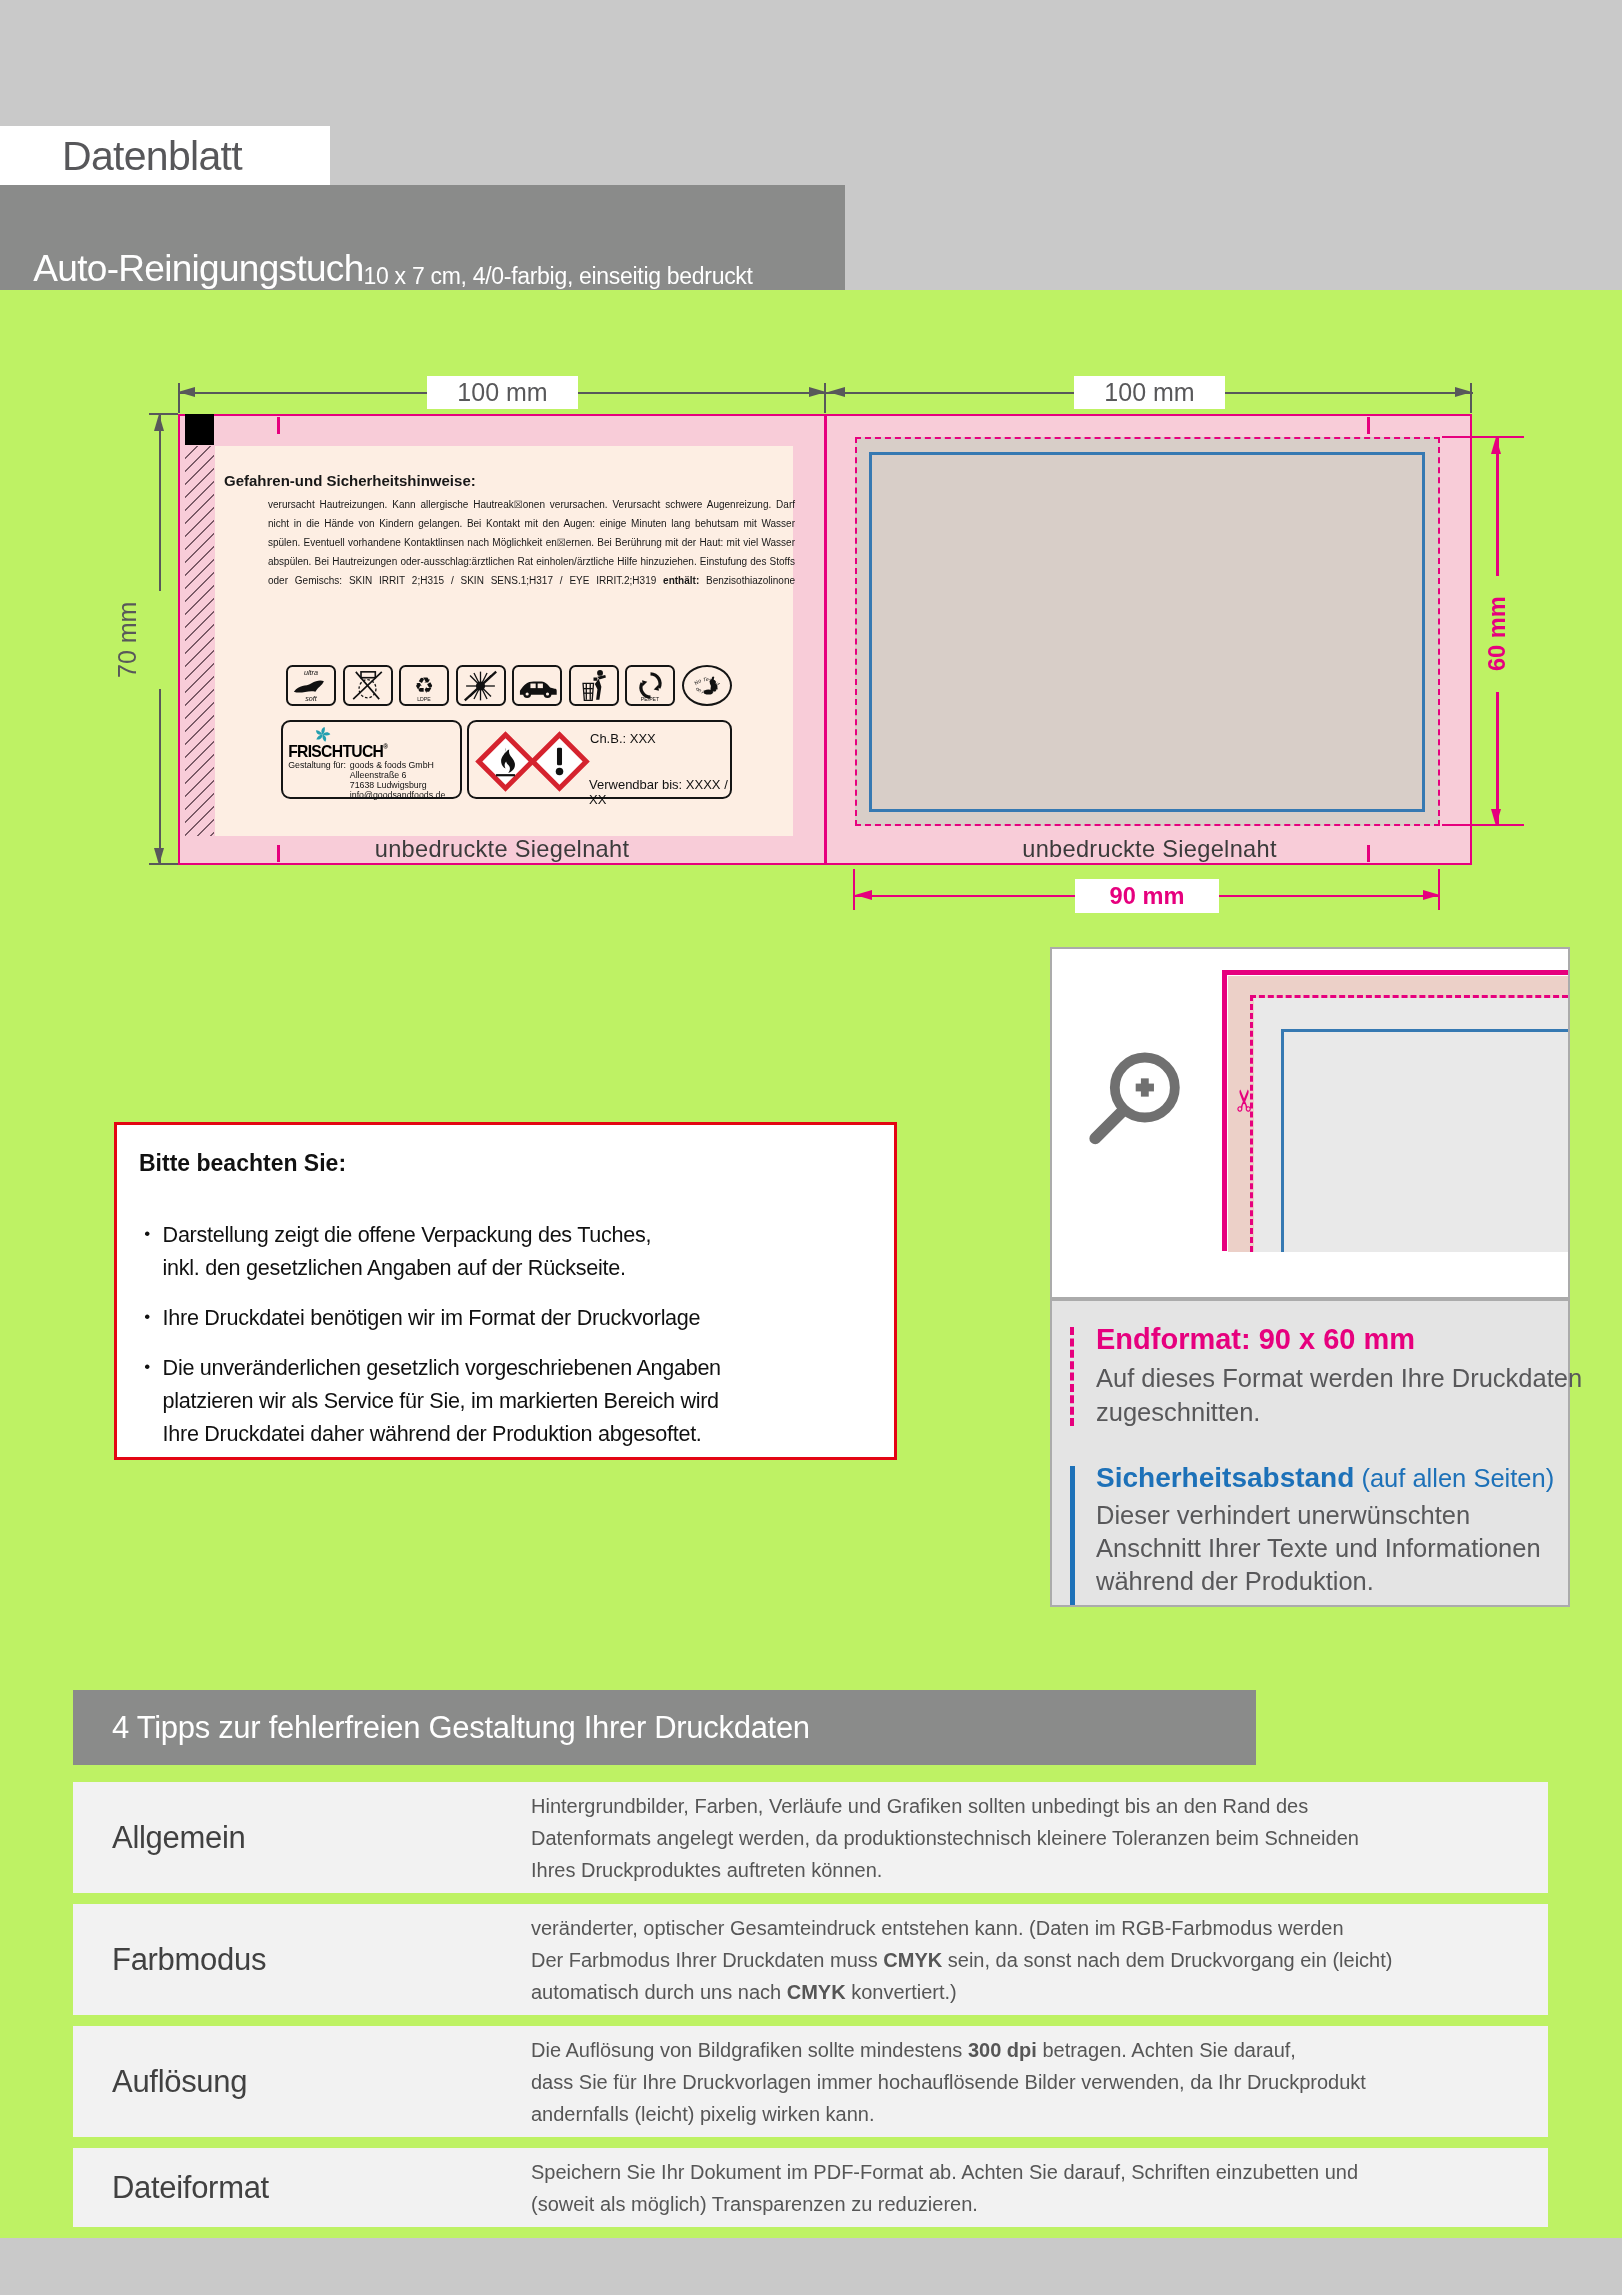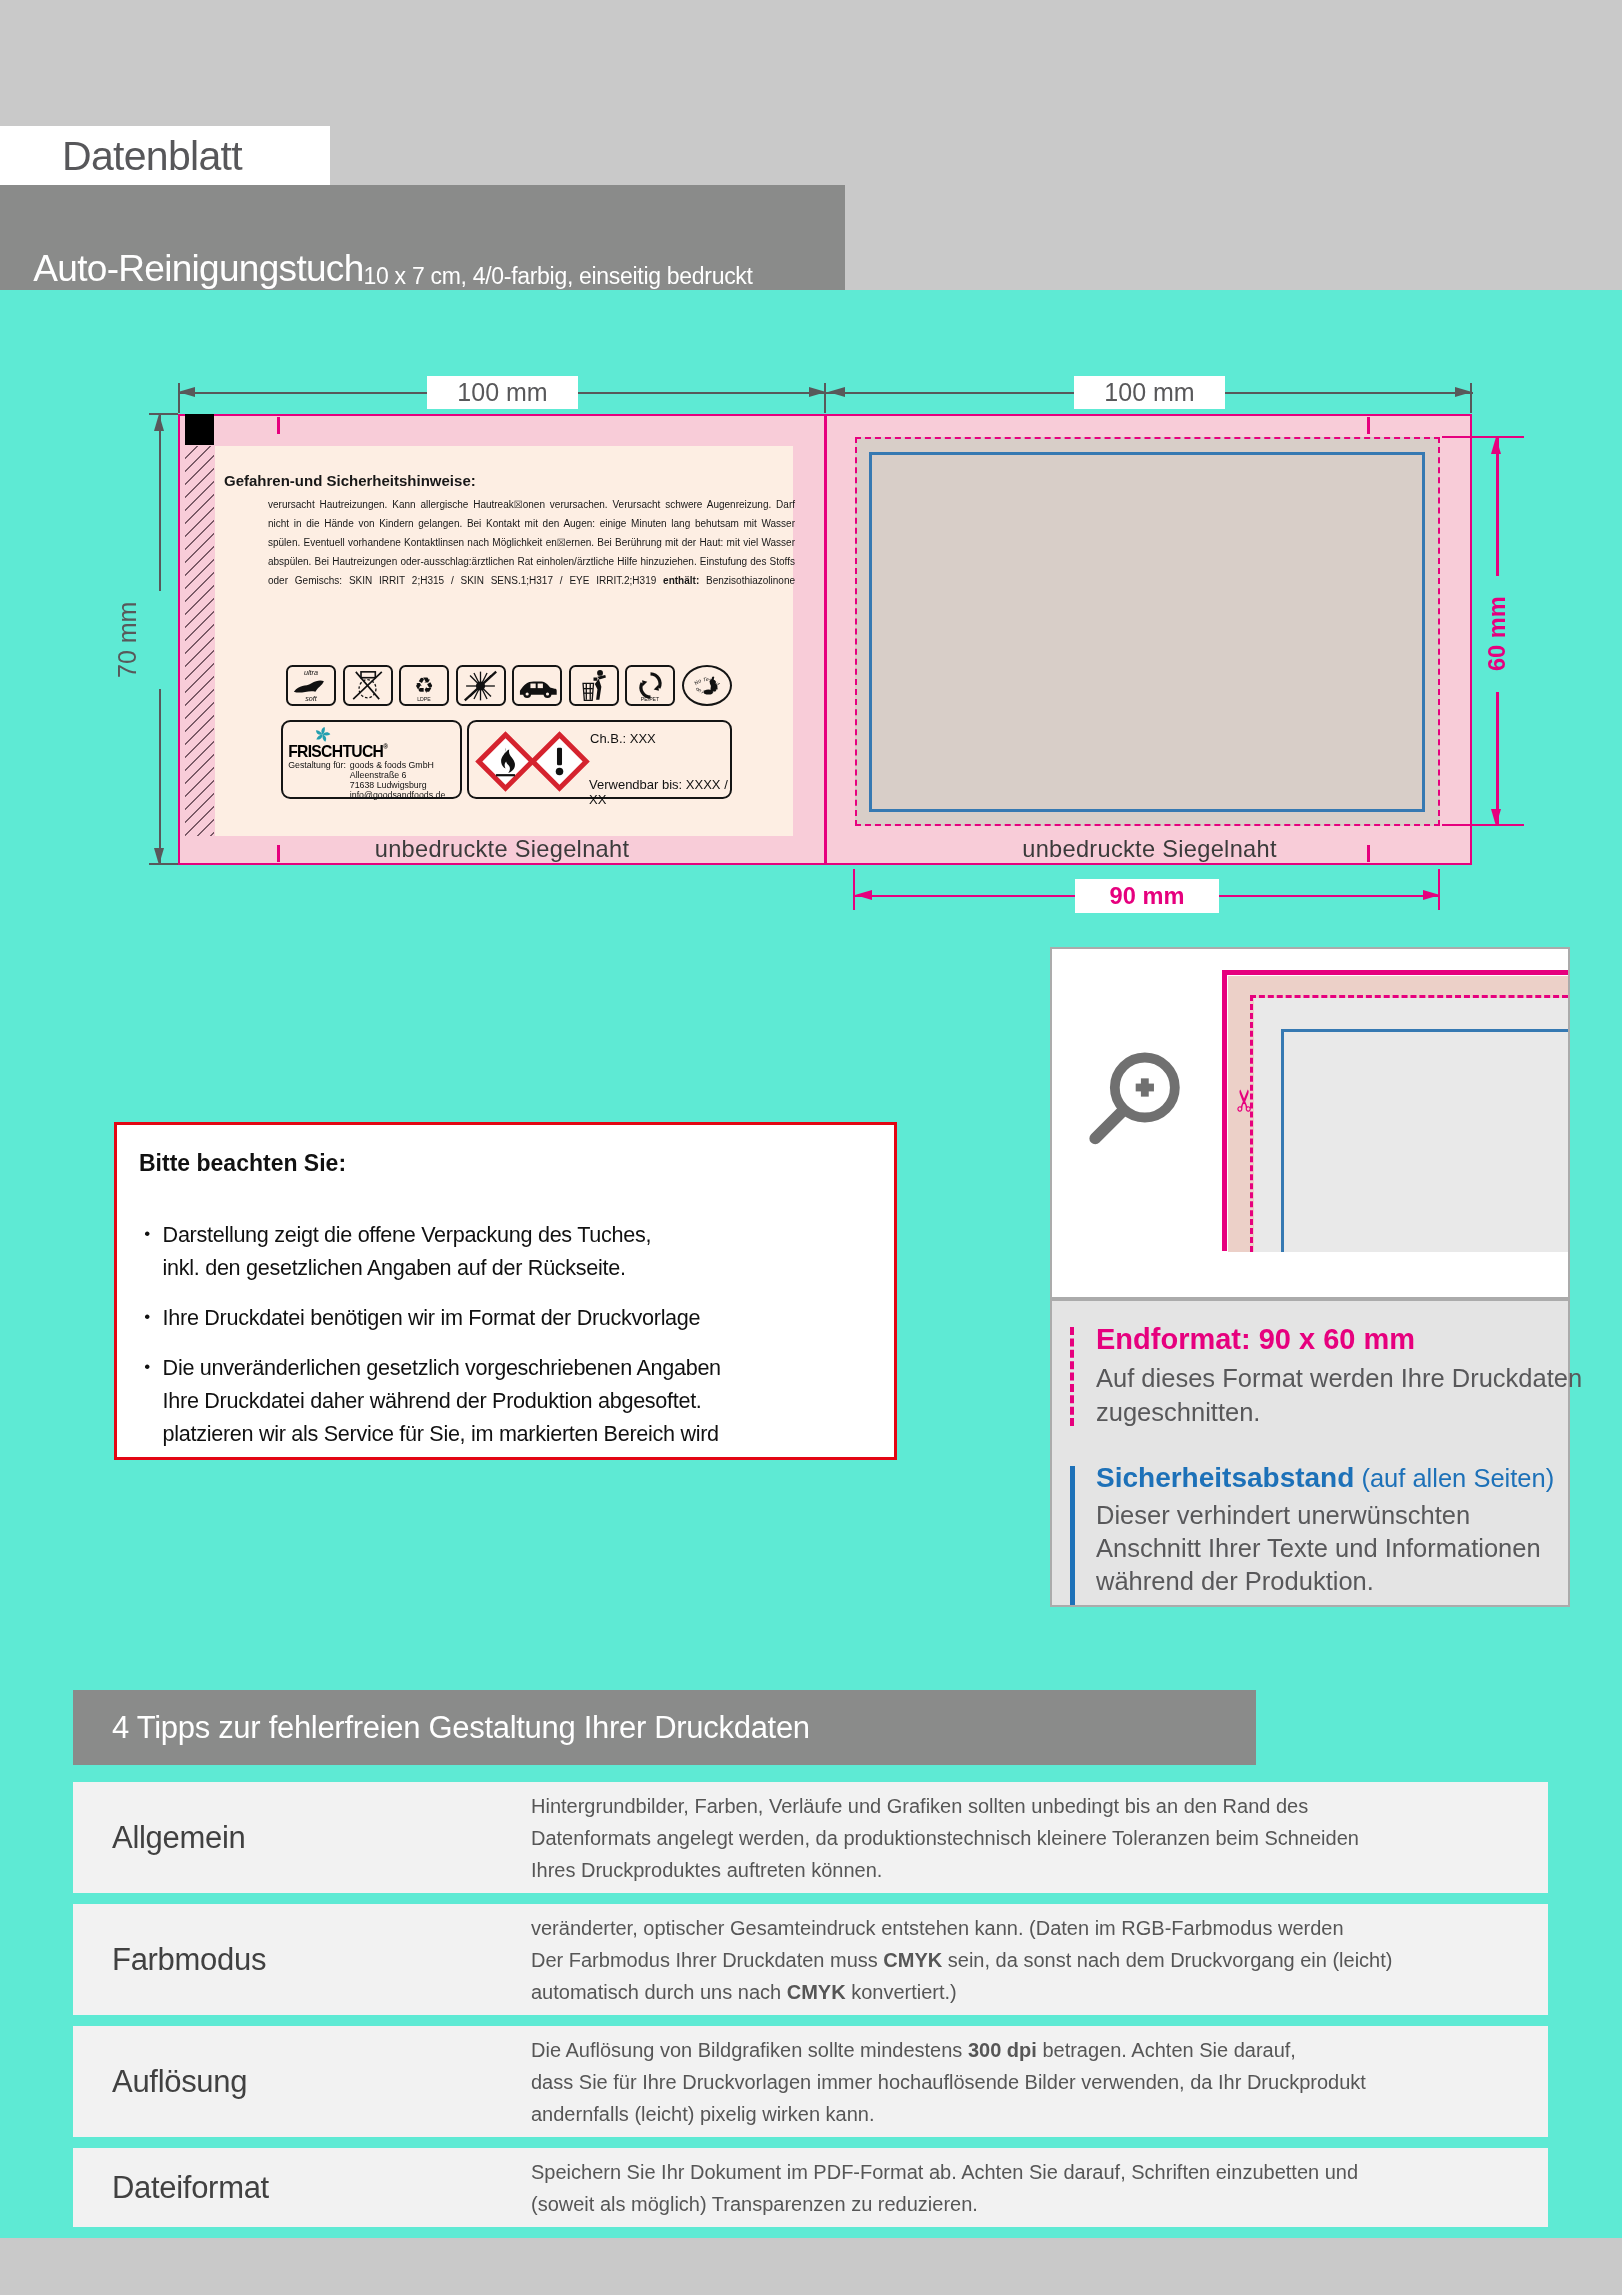--- a/index.html
+++ b/index.html
@@ -1,17 +1,17 @@
 <!DOCTYPE html>
 <html style="font-size:10.5px"><head>
 <meta charset="utf-8">
 <style>
   html,body{margin:0;padding:0;background:#ffffff;}
   body{font-family:"Liberation Sans",sans-serif;}
-  #sheet{position:relative;width:1623px;height:2295px;background:#5eead4;overflow:hidden;}
+  #sheet{position:relative;width:1623px;height:2295px;background:#bef264;overflow:hidden;}
   .abs{position:absolute;}
   .b{font-weight:bold;}
 
   
   #band-top{left:0;top:0;width:1623px;height:290px;background:#c9c9c9;}
   #datenblatt-box{left:0;top:126px;width:330px;height:60px;background:#ffffff;display:flex;align-items:center;}
   #datenblatt-box span{padding-left:62px;font-size:41px;color:#57575a;letter-spacing:-0.7px;}
   #product-bar{left:0;top:185px;width:845px;height:105px;background:#8a8b8a;color:#fff;
     display:flex;flex-direction:row;justify-content:center;align-items:flex-end;padding-right:59px;box-sizing:border-box;}
   #product-title{font-size:37px;letter-spacing:-0.7px;}
@@ -309,22 +309,22 @@
     <div id="note-bullets">
       <div class="note-bullet">
           <div><span>Darstellung zeigt die offene Verpackung des Tuches,</span></div>
           <div><span>inkl. den gesetzlichen Angaben auf der Rückseite.</span></div>
         </div>
       <div class="note-bullet">
           <div><span>Ihre Druckdatei benötigen wir im Format der Druckvorlage</span></div>
         </div>
       <div class="note-bullet">
           <div><span>Die unveränderlichen gesetzlich vorgeschriebenen Angaben</span></div>
+          <div><span>platzieren wir als Service für Sie, im markierten Bereich wird</span></div>
           <div><span>Ihre Druckdatei daher während der Produktion abgesoftet.</span></div>
-          <div><span>platzieren wir als Service für Sie, im markierten Bereich wird</span></div>
         </div>
     </div>
   </div>
 
   <div class="abs" id="inset-box"></div>
   <svg class="abs" style="left:1078px;top:1034px;" width="118" height="137" viewBox="0 0 180 210">
     <circle cx="102" cy="82" r="46" fill="none" stroke="#707070" stroke-width="15"></circle>
     <rect x="88" y="76" width="28" height="12" fill="#707070"></rect>
     <rect x="96" y="68" width="12" height="28" fill="#707070"></rect>
     <line x1="66" y1="120" x2="26" y2="160" stroke="#707070" stroke-width="18" stroke-linecap="round"></line>

